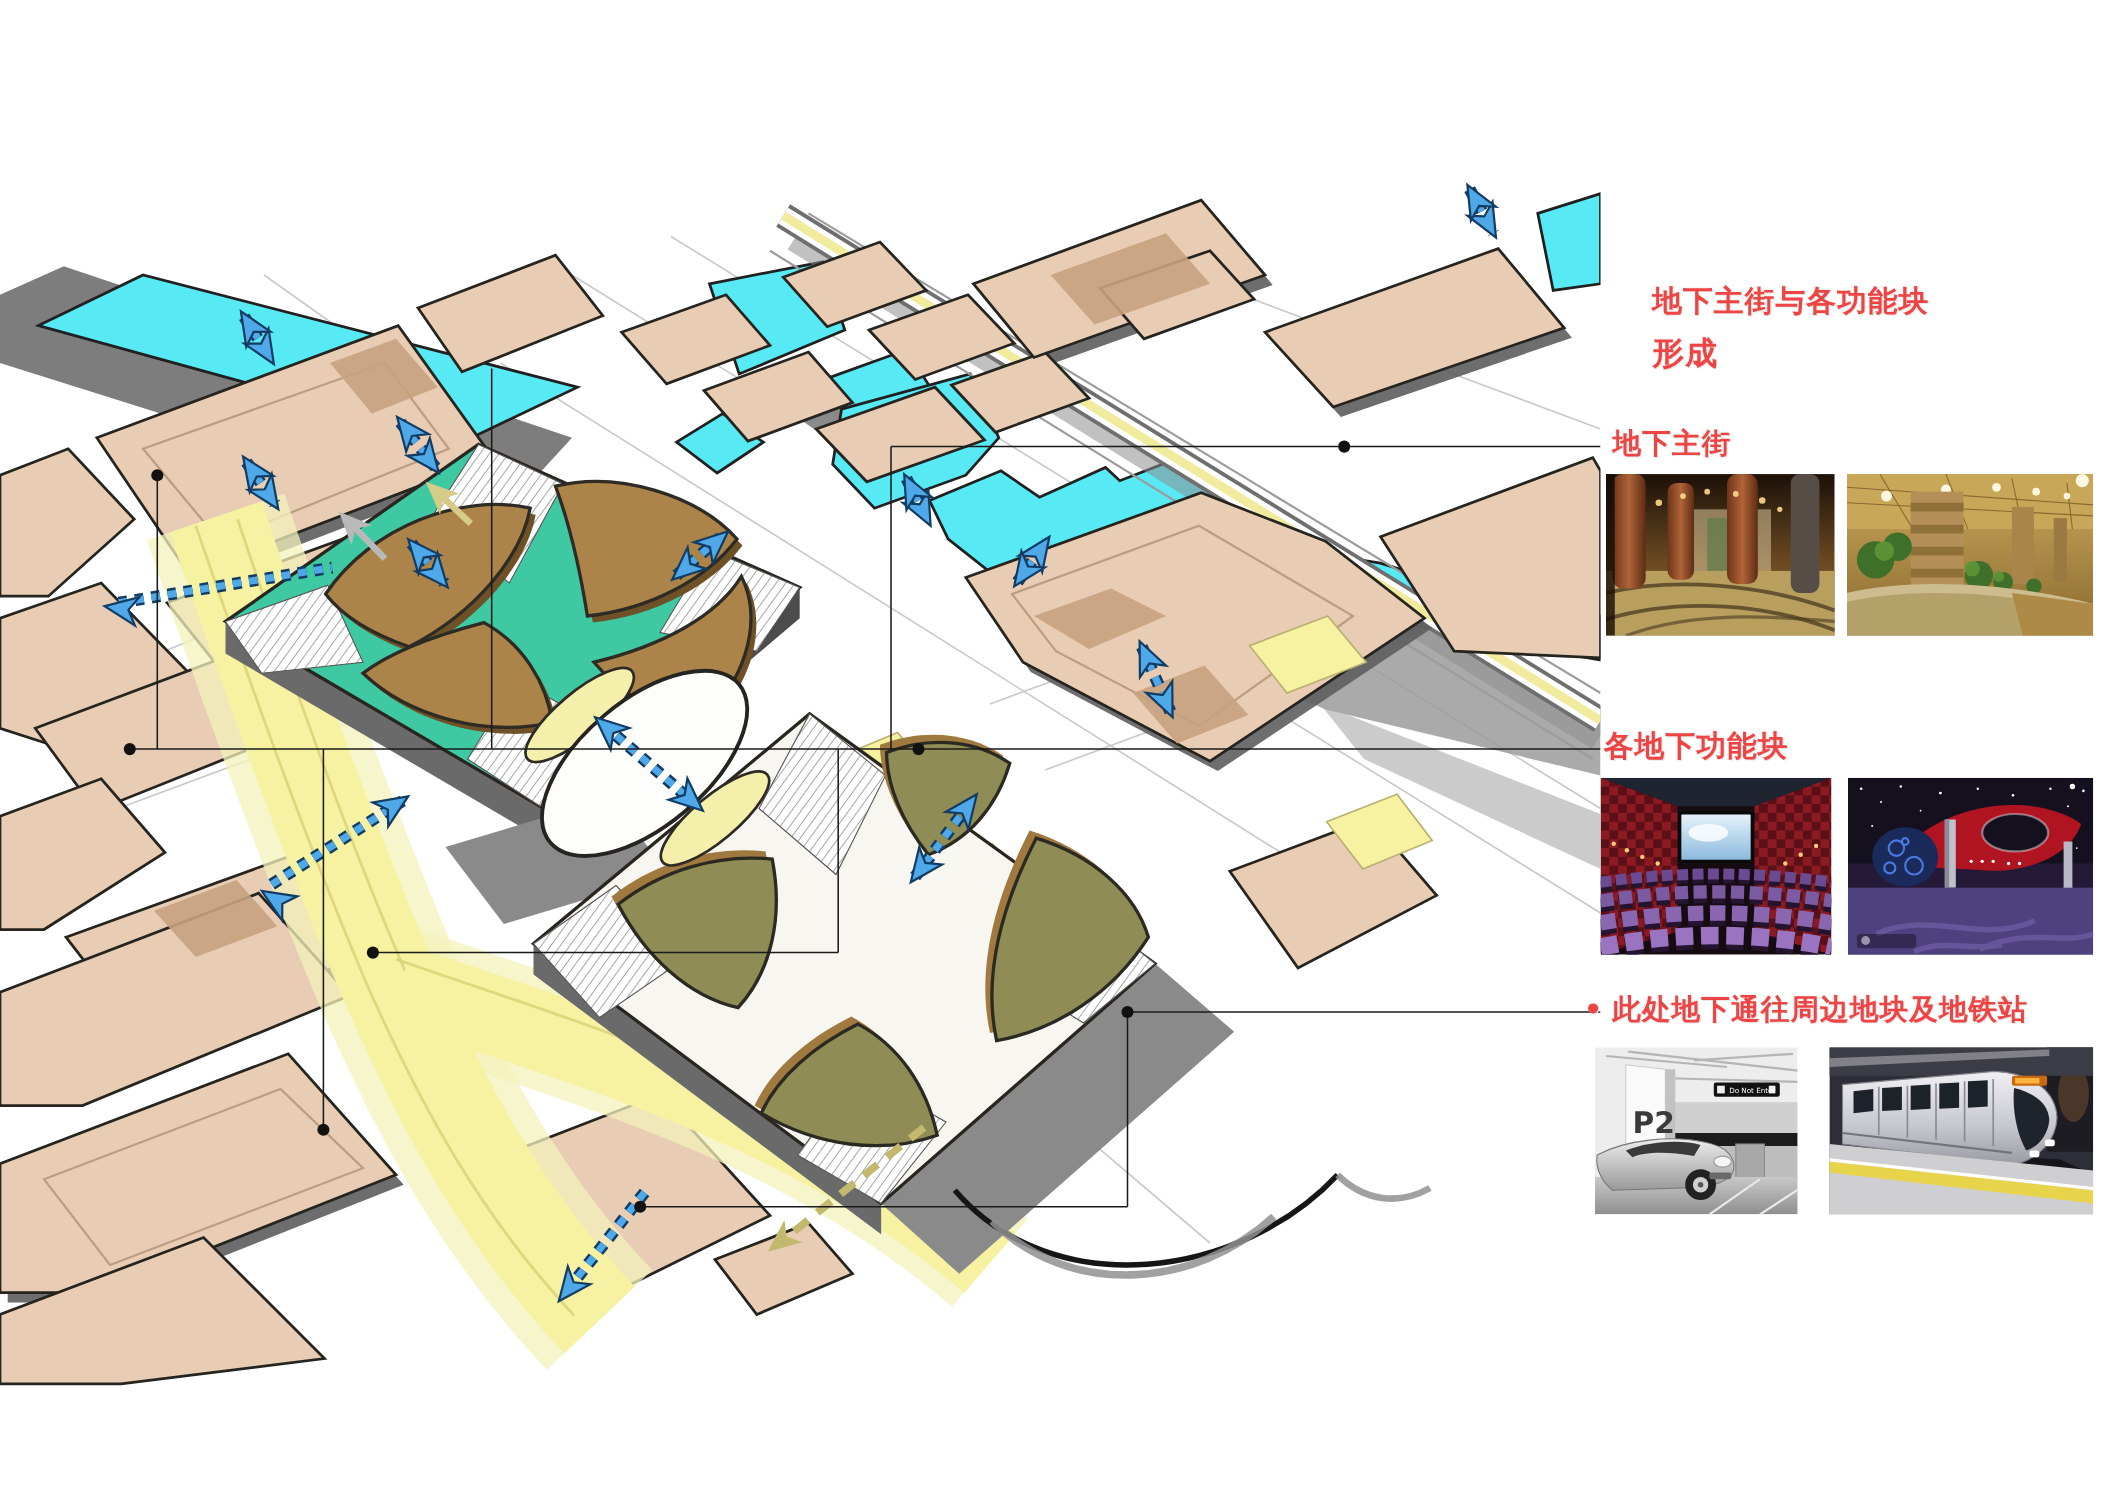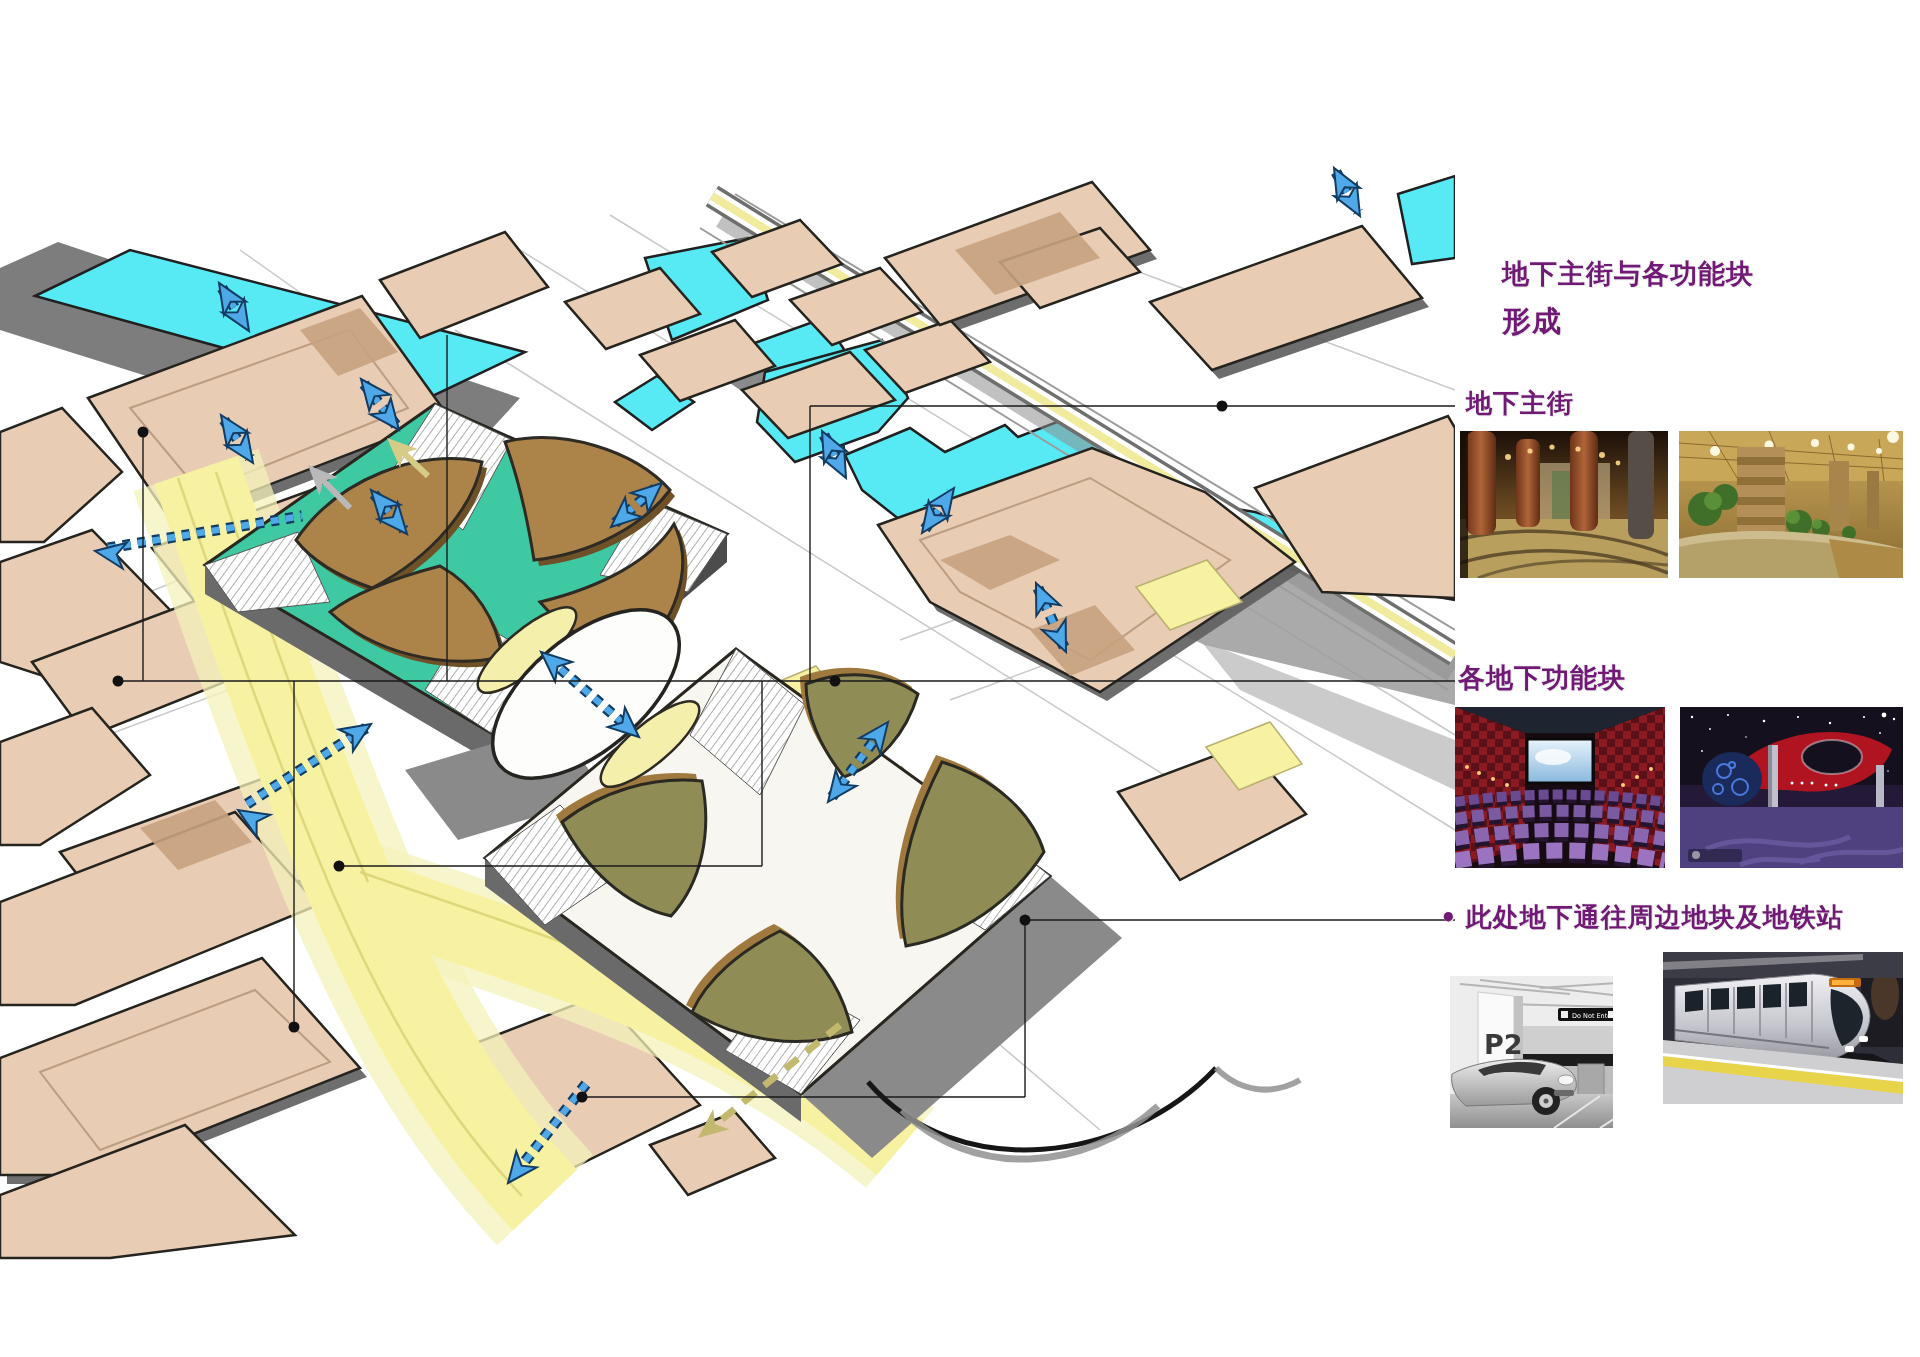--- a/index.html
+++ b/index.html
@@ -1,34 +1,34 @@
 <!DOCTYPE html>
 <html><head>
 <meta charset="utf-8">
 <style>
   html,body{margin:0;padding:0;background:#ffffff;}
   body{width:1920px;height:1357px;position:relative;overflow:hidden;
        font-family:"DejaVu Sans","Liberation Sans",sans-serif;}
   #plan{position:absolute;left:0;top:0;}
-  .lbl{position:absolute;font-weight:bold;color:#701a75;letter-spacing:1px;
+  .lbl{position:absolute;font-weight:bold;color:#ef4444;letter-spacing:1px;
        text-shadow:1px 1px 0 #e8e8e8, -1px -1px 0 #f5f5f5;white-space:nowrap;}
   #title1{left:1502px;top:256px;font-size:27px;}
   #title2{left:1502px;top:302px;display:flex;align-items:baseline;flex-direction:column;}
   #title2 .pfx{font-size:29px;}
   #title2 .emp{font-size:38px;letter-spacing:2px;}
   #lbl-street{left:1466px;top:386px;font-size:26px;}
   #lbl-blocks{left:1458px;top:660px;font-size:27px;}
   #lbl-conn{left:1440px;top:900px;font-size:26px;display:flex;align-items:center;gap:8px;}
   .photo{position:absolute;overflow:hidden;}
   .photo svg{display:block;}
   #p1{left:1460px;top:431px;width:208px;height:147px;}
   #p2{left:1679px;top:431px;width:224px;height:147px;}
   #p3{left:1455px;top:707px;width:210px;height:161px;}
   #p4{left:1680px;top:707px;width:223px;height:161px;}
-  #p5{left:1450px;top:952px;width:163px;height:152px;margin-top:24px;}
+  #p5{left:1450px;top:952px;width:184px;height:152px;}
   #p6{left:1663px;top:952px;width:240px;height:152px;}
 </style>
 </head>
 <body>
 
 <svg id="plan" width="1455" height="1357" viewBox="0 0 1455 1357">
   <defs>
     <pattern id="hatch" width="7" height="7" patternUnits="userSpaceOnUse" patternTransform="rotate(36)">
       <rect width="7" height="7" fill="#ffffff"></rect>
       <line x1="0" y1="0" x2="0" y2="7" stroke="#9a9a9a" stroke-width="1.6"></line>

